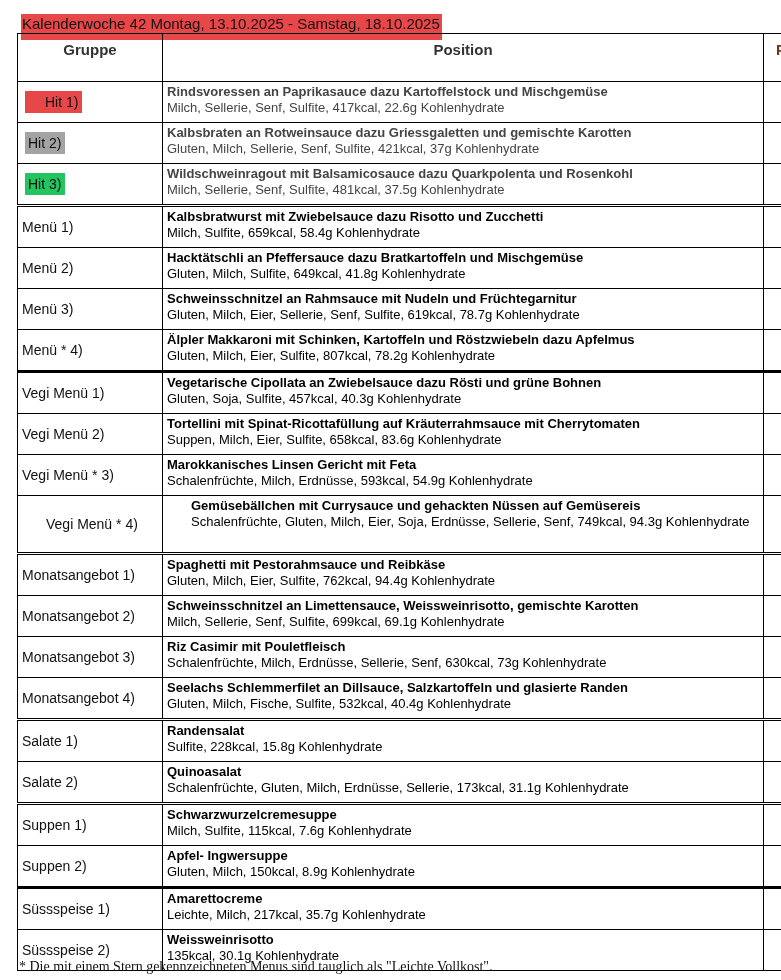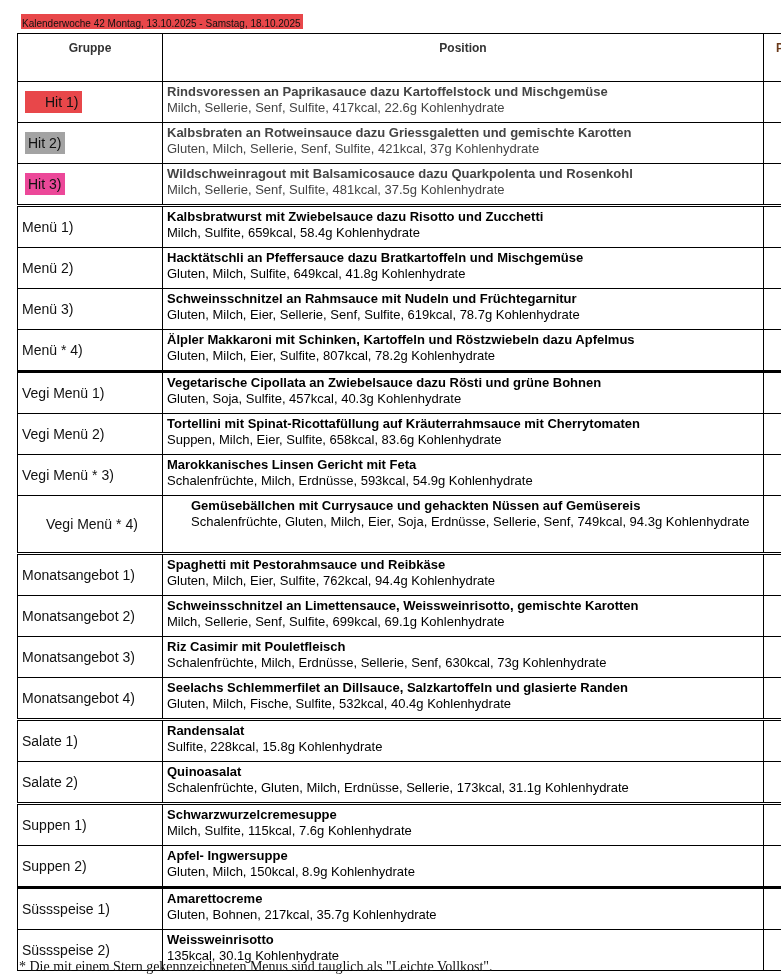--- a/index.html
+++ b/index.html
@@ -12,25 +12,25 @@
       height: 980px;
       overflow: hidden;
       position: relative;
       font-family: "Liberation Sans", sans-serif;
       color: #000;
     }
     .week-title {
       position: absolute;
       left: 21px;
       top: 14px;
-      height: 15px;
+      height: 26px;
       line-height: 19px;
       padding: 0 2px 0 1px;
       background: #e8474a;
-      font-size: 10px;
+      font-size: 15px;
       color: #111;
       white-space: nowrap;
     }
     table.menu {
       position: absolute;
       left: 17px;
       top: 33px;
       border-collapse: collapse;
       table-layout: fixed;
       width: 790px;
@@ -38,21 +38,21 @@
     table.menu col.c-group { width: 145px; }
     table.menu col.c-pos { width: 601px; }
     table.menu col.c-extra { width: 44px; }
     table.menu th, table.menu td {
       border: 1px solid #000;
       padding: 0;
       vertical-align: middle;
     }
     table.menu th {
       height: 40px;
-      font-size: 12px;
+      font-size: 15px;
       font-weight: bold;
       color: #333;
       vertical-align: top;
       padding-top: 7px;
       text-align: center;
     }
     table.menu th.extra {
       text-align: left;
       padding-left: 12px;
       color: #6b3a1a;
@@ -132,21 +132,21 @@
     </tr>
     <tr class="row hit">
       <td class="group"><span class="hit-label" style="background: #a3a3a3;">Hit 2)</span></td>
       <td class="pos">
           <span class="dish-name">Kalbsbraten an Rotweinsauce dazu Griessgaletten und gemischte Karotten</span>
           <span class="dish-info">Gluten, Milch, Sellerie, Senf, Sulfite, 421kcal, 37g Kohlenhydrate</span>
         </td>
       <td></td>
     </tr>
     <tr class="row hit">
-      <td class="group"><span class="hit-label" style="background: #ec4899;">Hit 3)</span></td>
+      <td class="group"><span class="hit-label" style="background: #22c55e;">Hit 3)</span></td>
       <td class="pos">
           <span class="dish-name">Wildschweinragout mit Balsamicosauce dazu Quarkpolenta und Rosenkohl</span>
           <span class="dish-info">Milch, Sellerie, Senf, Sulfite, 481kcal, 37.5g Kohlenhydrate</span>
         </td>
       <td></td>
     </tr>
 
     <tr class="row group-start">
       <td class="group">Menü 1)</td>
       <td class="pos">
@@ -277,21 +277,21 @@
           <span class="dish-name">Apfel- Ingwersuppe</span>
           <span class="dish-info">Gluten, Milch, 150kcal, 8.9g Kohlenhydrate</span>
         </td>
       <td></td>
     </tr>
 
     <tr class="row group-start thick">
       <td class="group">Süssspeise 1)</td>
       <td class="pos">
           <span class="dish-name">Amarettocreme</span>
-          <span class="dish-info">Gluten, Bohnen, 217kcal, 35.7g Kohlenhydrate</span>
+          <span class="dish-info">Leichte, Milch, 217kcal, 35.7g Kohlenhydrate</span>
         </td>
       <td></td>
     </tr>
     <tr class="row">
       <td class="group">Süssspeise 2)</td>
       <td class="pos">
           <span class="dish-name">Weissweinrisotto</span>
           <span class="dish-info">135kcal, 30.1g Kohlenhydrate</span>
         </td>
       <td></td>

